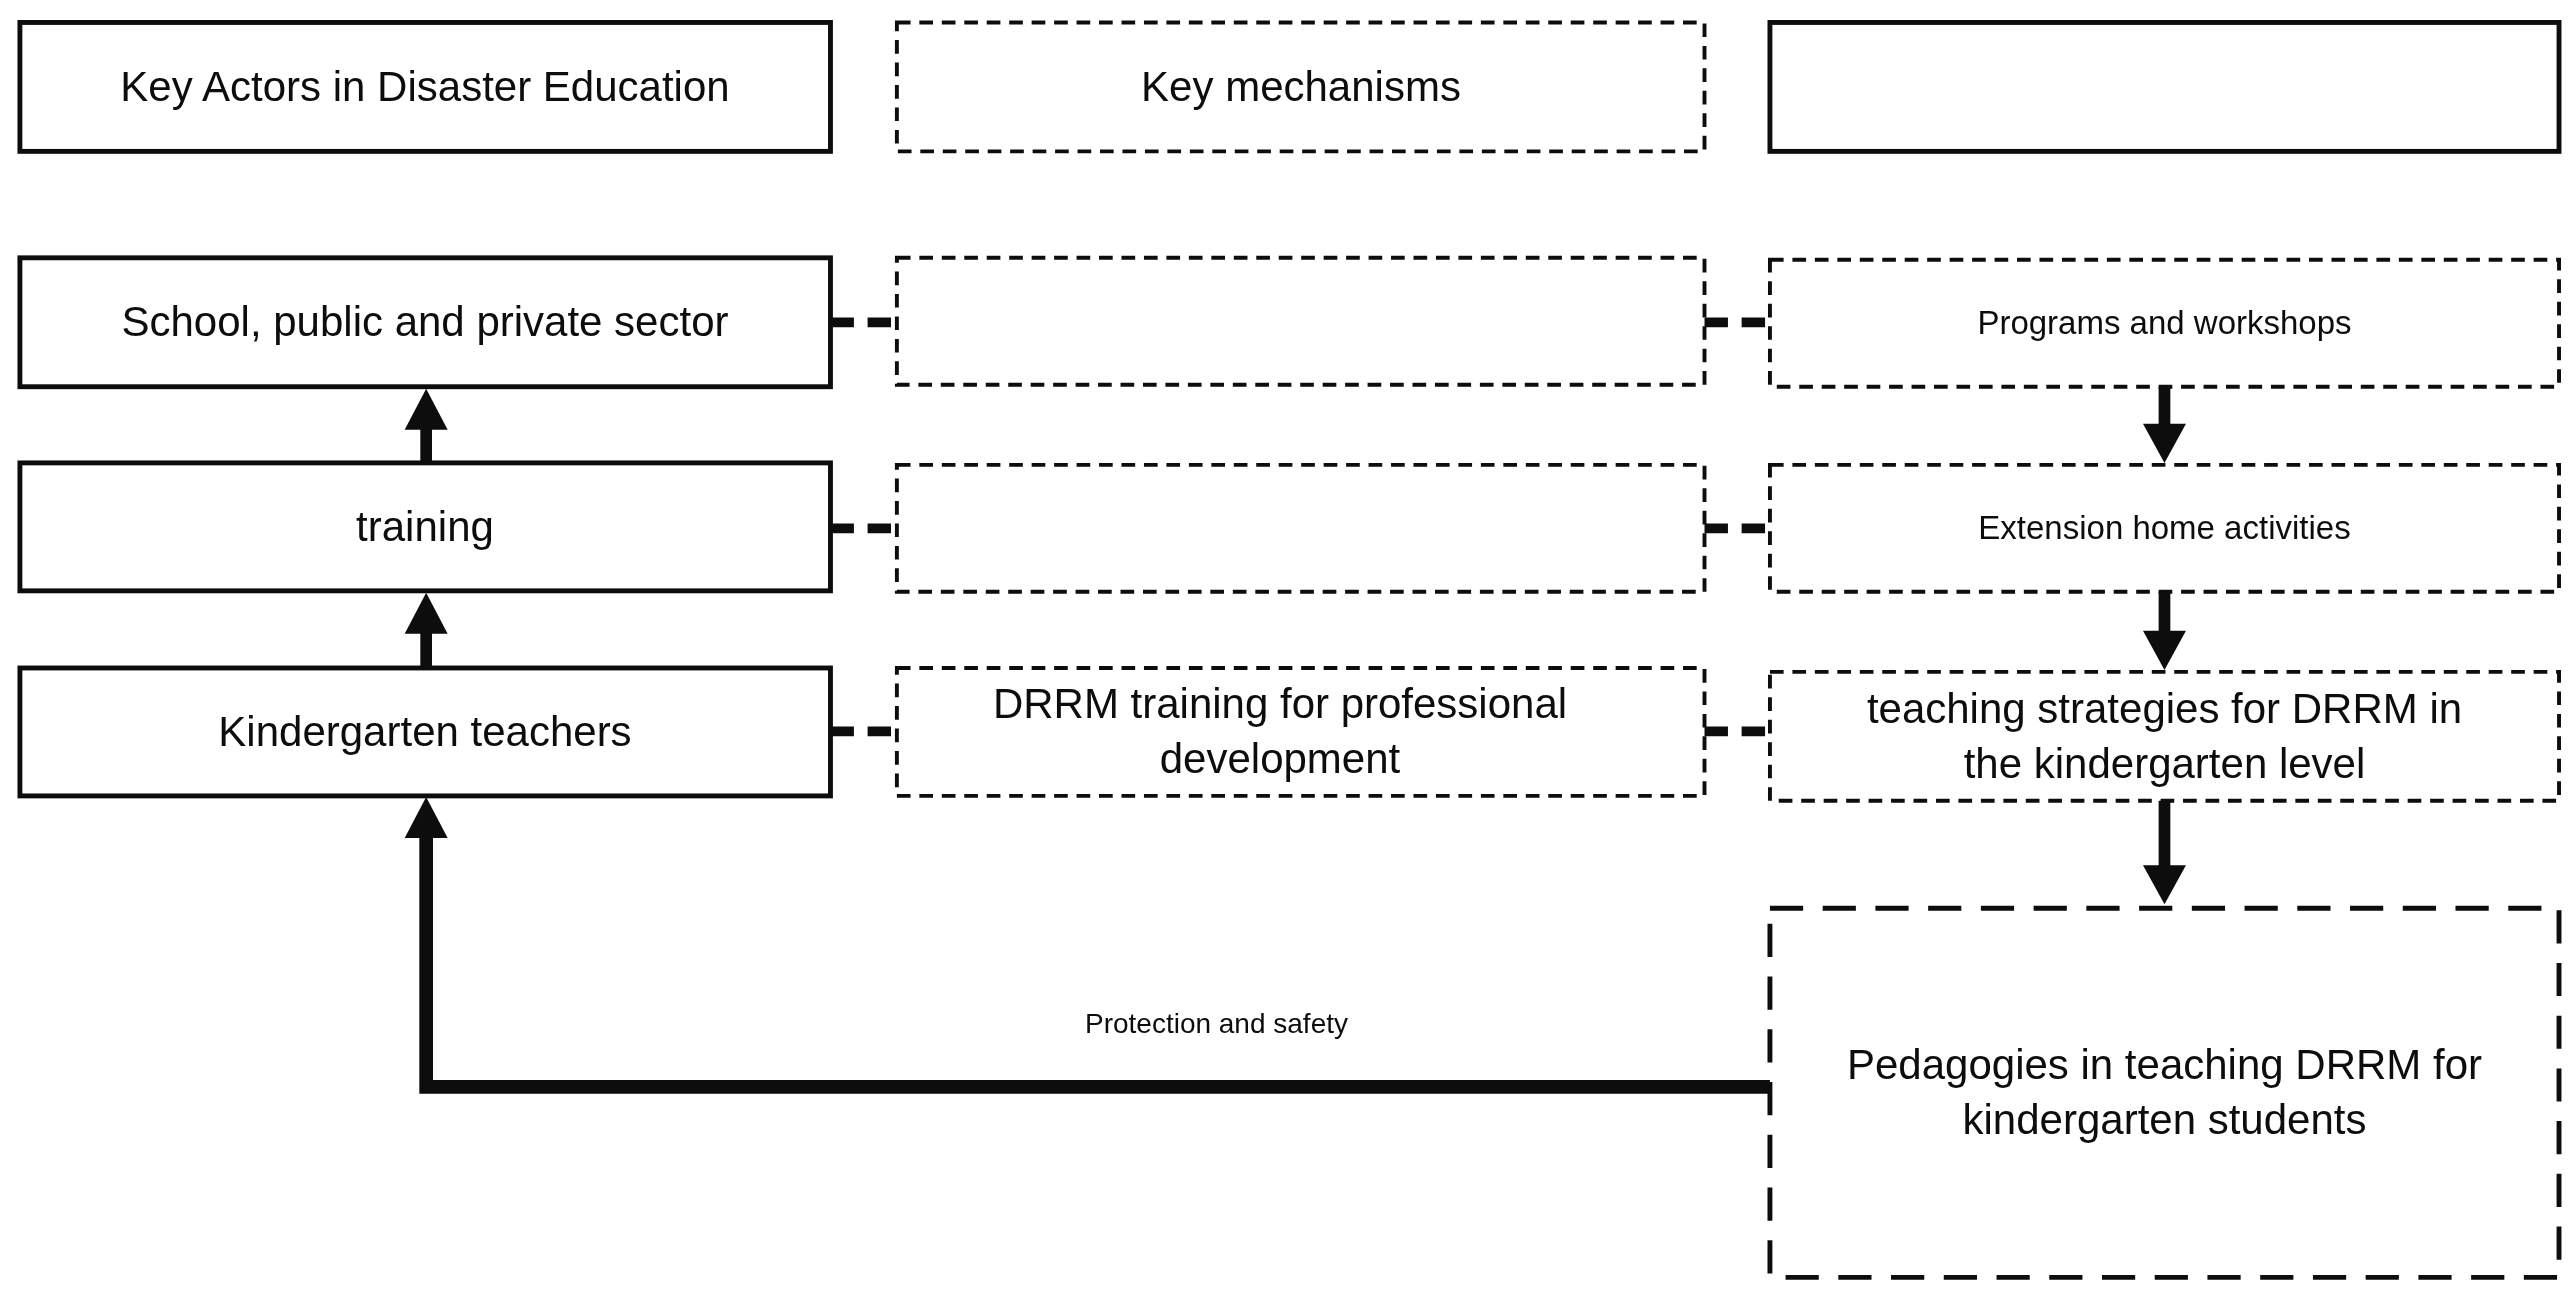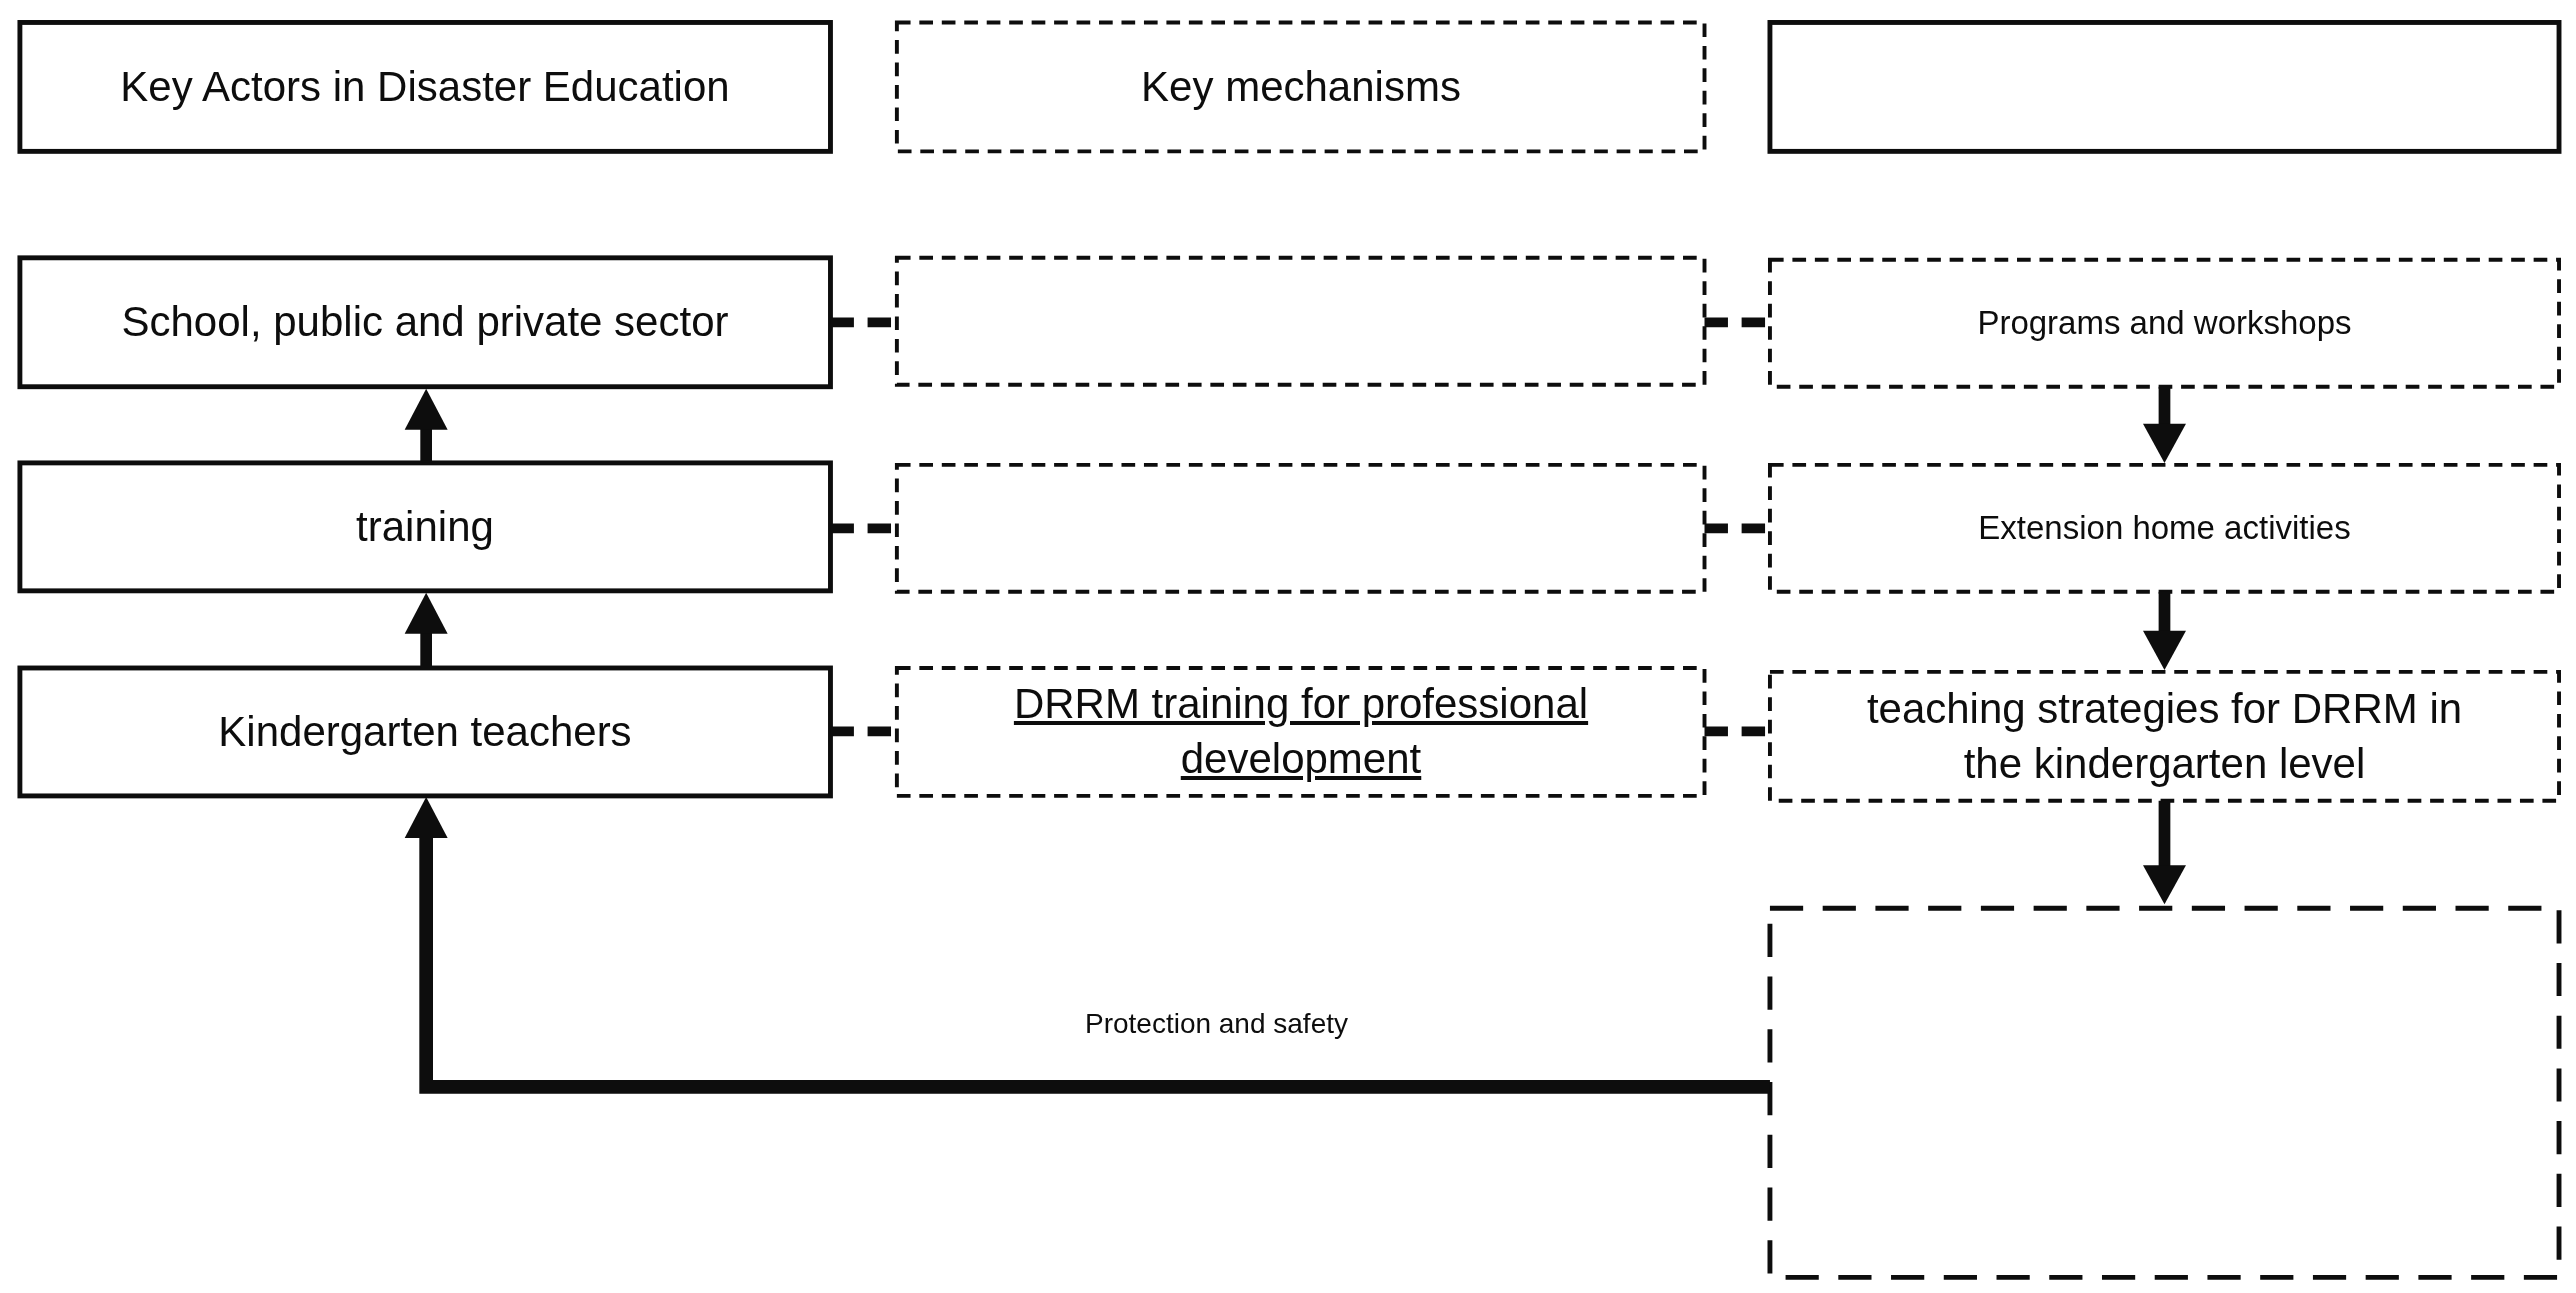--- a/index.html
+++ b/index.html
@@ -93,23 +93,24 @@
     <polygon points="436,816 414,858 458,858" fill="currentColor"></polygon>
   </svg>
 
   <div class="txt big" style="left:19.5px; top:22.5px; width:811px; height:129px;">Key Actors in Disaster Education</div>
   <div class="txt big" style="left:897px; top:22.5px; width:808px; height:129px;">Key mechanisms</div>
 
   <div class="txt big" style="left:19.5px; top:258px; width:811px; height:129px;">School, public and private sector</div>
   <div class="txt big" style="left:19.5px; top:463px; width:811px; height:128px;">training</div>
   <div class="txt big" style="left:19.5px; top:668px; width:811px; height:128px;">Kindergarten teachers</div>
 
-  <div class="txt big" style="left:897px; top:668px; width:808px; height:128px; padding:0 78px;text-decoration:underline;">DRRM training for professional development</div>
+  <div class="txt big" style="left:876px; top:668px; width:808px; height:128px; padding:0 78px;">DRRM training for professional development</div>
 
   <div class="txt small" style="left:1770px; top:260px; width:789px; height:127px;">Programs and workshops</div>
   <div class="txt small" style="left:1770px; top:465px; width:789px; height:127px;">Extension home activities</div>
   <div class="txt big" style="left:1770px; top:672px; width:789px; height:129px; padding:0 82px;">teaching strategies for DRRM in the kindergarten level</div>
 
+  <div class="txt big" style="left:1770px; top:908px; width:789px; height:369px; padding:0 63px;">Pedagogies in teaching DRRM for kindergarten students</div>
 
   <div class="label" style="left:830px; top:1008px; width:518px;">Protection and safety</div>
 
 </div>
 
 
 </body></html>

